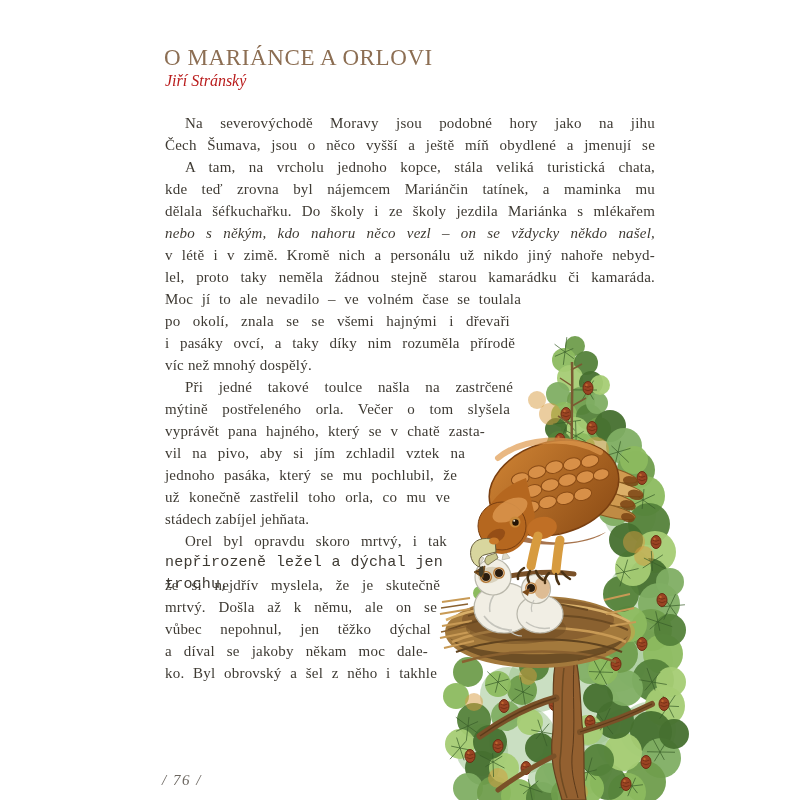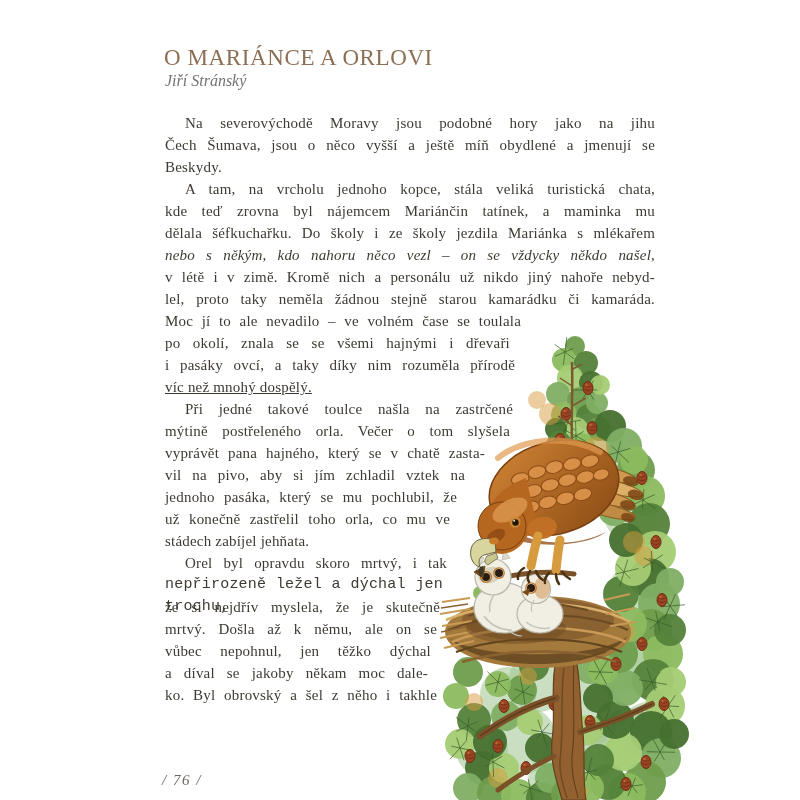--- a/index.html
+++ b/index.html
@@ -6,21 +6,21 @@
   body{
     width:800px;height:800px;position:relative;overflow:hidden;
     background:#ffffff;font-family:"Liberation Serif",serif;
   }
   #story-title{
     position:absolute;left:164px;top:45px;
     font-size:23px;letter-spacing:.6px;color:#8c6e53;white-space:nowrap;
   }
   #story-author{
     position:absolute;left:165px;top:72px;
-    font-size:16px;font-style:italic;color:#737373;white-space:nowrap;
+    font-size:16px;font-style:italic;color:#b91c1c;white-space:nowrap;
   }
   #story-text{position:absolute;left:165px;top:112px;}
   .line{
     font-size:15px;line-height:22px;color:#3e3a33;
     letter-spacing:.2px;box-sizing:border-box;height:22px;overflow:visible;
   }
   .line.j{text-align:justify;text-align-last:justify;}
   .line:not(.j){white-space:nowrap;}
   .line.ind{padding-left:20px;}
   #page-number{
@@ -31,31 +31,30 @@
 </style>
 </head>
 <body>
 
 <div id="story-title">O MARIÁNCE A ORLOVI</div>
 <div id="story-author">Jiří Stránský</div>
 
 <div id="story-text">
     <div class="line j ind" style="width: 490px;">Na severovýchodě Moravy jsou podobné hory jako na jihu</div>
     <div class="line j" style="width: 490px;">Čech Šumava, jsou o něco vyšší a ještě míň obydlené a jmenují se</div>
-    <div class="line" style="width: 490px;">Beskydy.</div>
     <div class="line j ind" style="width: 490px;">A tam, na vrcholu jednoho kopce, stála veliká turistická chata,</div>
     <div class="line j" style="width: 490px;">kde teď zrovna byl nájemcem Mariánčin tatínek, a maminka mu</div>
     <div class="line j" style="width: 490px;">dělala šéfkuchařku. Do školy i ze školy jezdila Mariánka s mlékařem</div>
     <div class="line j" style="width: 490px; font-style: italic;">nebo s někým, kdo nahoru něco vezl – on se vždycky někdo našel,</div>
     <div class="line j" style="width: 490px;">v létě i v zimě. Kromě nich a personálu už nikdo jiný nahoře nebyd-</div>
     <div class="line j" style="width: 490px;">lel, proto taky neměla žádnou stejně starou kamarádku či kamaráda.</div>
     <div class="line j" style="width: 356px;">Moc jí to ale nevadilo – ve volném čase se toulala</div>
     <div class="line j" style="width: 345px;">po okolí, znala se se všemi hajnými i dřevaři</div>
     <div class="line j" style="width: 350px;">i pasáky ovcí, a taky díky nim rozuměla přírodě</div>
-    <div class="line" style="width: 350px; text-decoration: underline;">víc než mnohý dospělý.</div>
+    <div class="line" style="width: 350px;">víc než mnohý dospělý.</div>
     <div class="line j ind" style="width: 348px;">Při jedné takové toulce našla na zastrčené</div>
     <div class="line j" style="width: 345px;">mýtině postřeleného orla. Večer o tom slyšela</div>
     <div class="line j" style="width: 320px;">vyprávět pana hajného, který se v chatě zasta-</div>
     <div class="line j" style="width: 300px;">vil na pivo, aby si jím zchladil vztek na</div>
     <div class="line j" style="width: 292px;">jednoho pasáka, který se mu pochlubil, že</div>
     <div class="line j" style="width: 285px;">už konečně zastřelil toho orla, co mu ve</div>
     <div class="line" style="width: 285px;">stádech zabíjel jehňata.</div>
     <div class="line j ind" style="width: 282px;">Orel byl opravdu skoro mrtvý, i tak</div>
     <div class="line j" style="width: 278px; font-family: Liberation Mono, monospace;">nepřirozeně ležel a dýchal jen trochu,</div>
     <div class="line j" style="width: 275px;">že si nejdřív myslela, že je skutečně</div>

